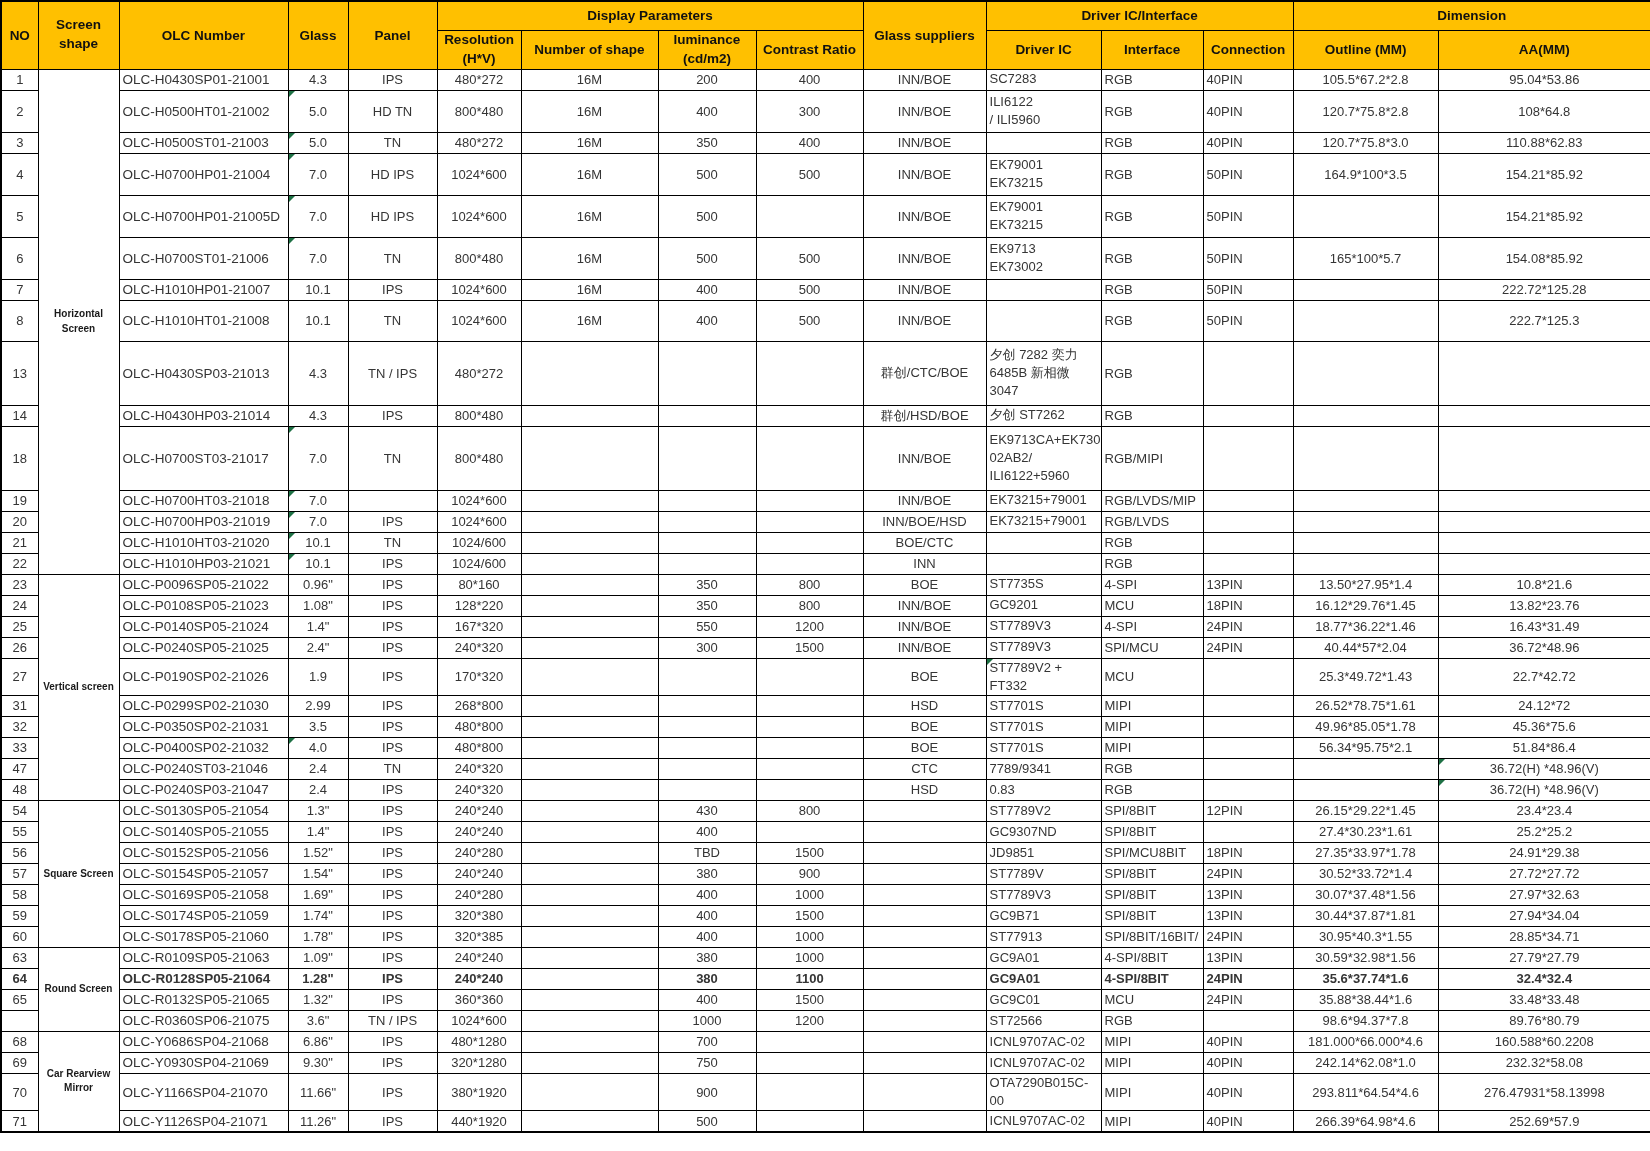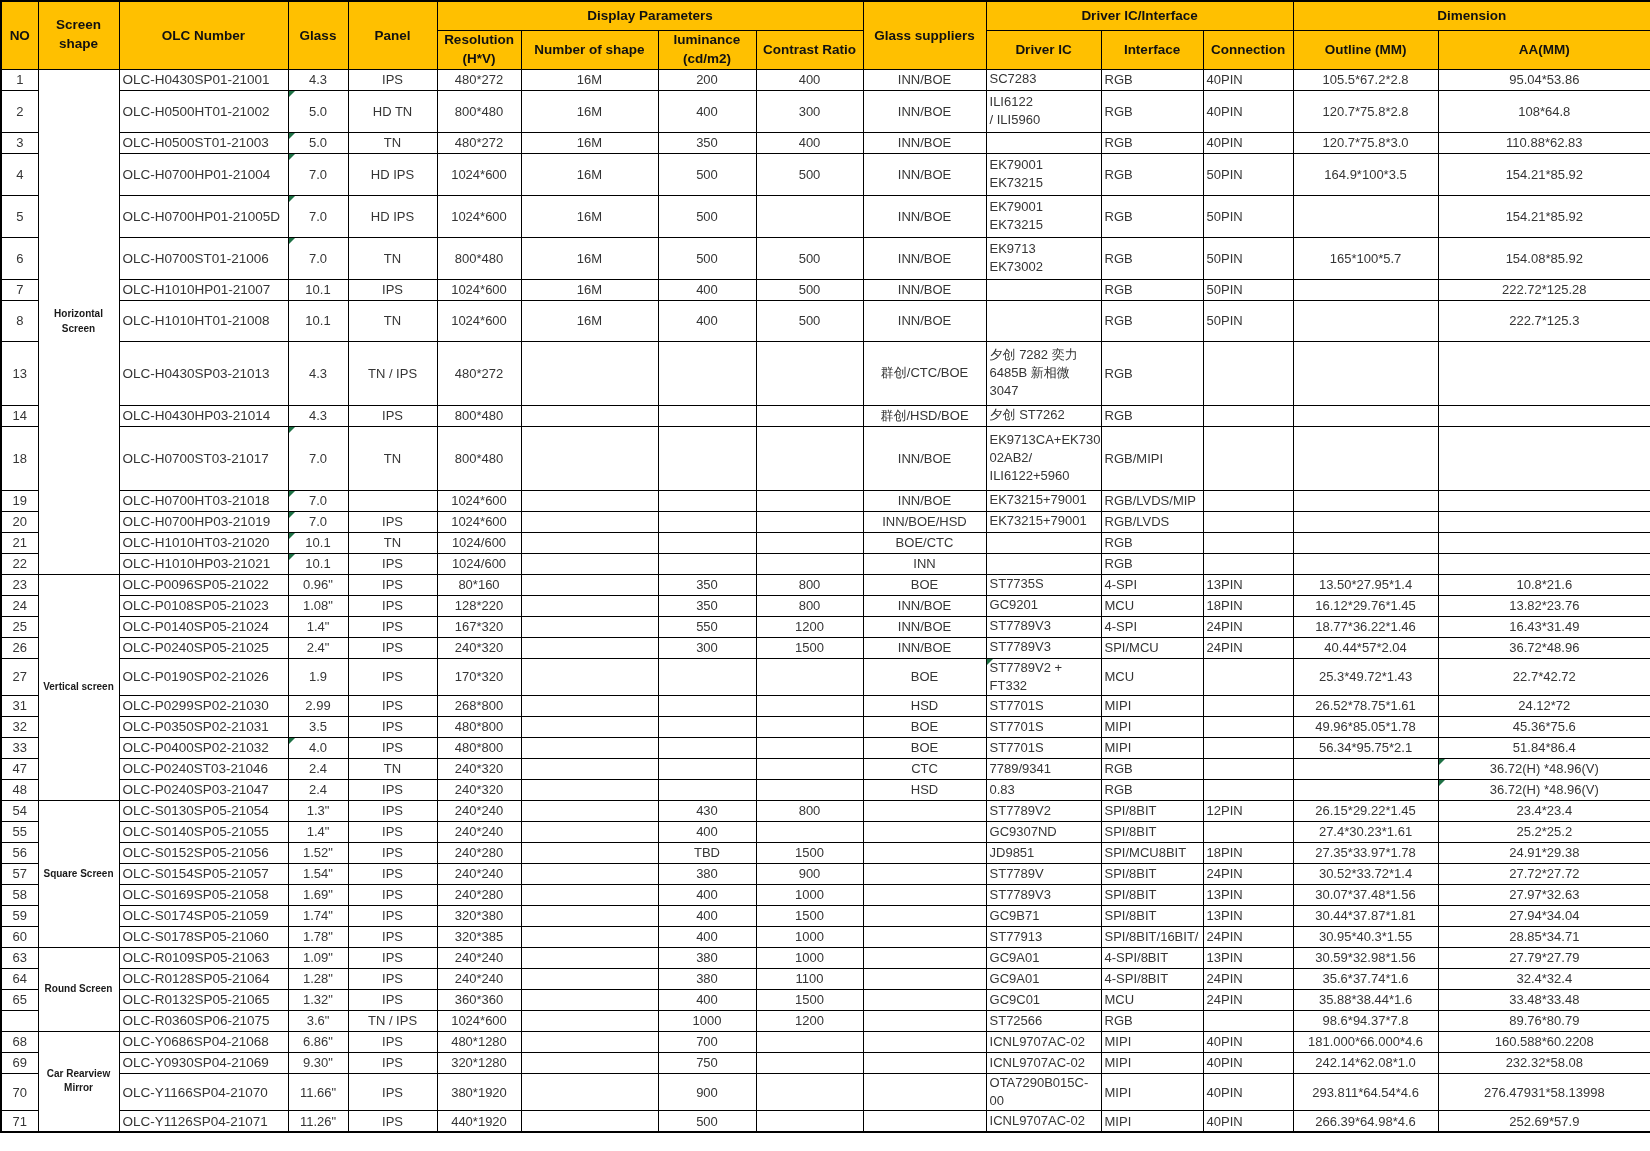--- a/index.html
+++ b/index.html
@@ -605,21 +605,21 @@
           <td></td>
           <td>380</td>
           <td>1000</td>
           <td></td>
           <td class="left pre">GC9A01</td>
           <td class="left">4-SPI/8BIT</td>
           <td class="left">13PIN</td>
           <td>30.59*32.98*1.56</td>
           <td>27.79*27.79</td>
         </tr>
-        <tr style="height: 21px;">
+        <tr style="height: 21px; font-weight: bold;">
           <td>64</td>
           <td class="olc">OLC-R0128SP05-21064</td>
           <td>1.28"</td>
           <td>IPS</td>
           <td>240*240</td>
           <td></td>
           <td>380</td>
           <td>1100</td>
           <td></td>
           <td class="left pre">GC9A01</td>

